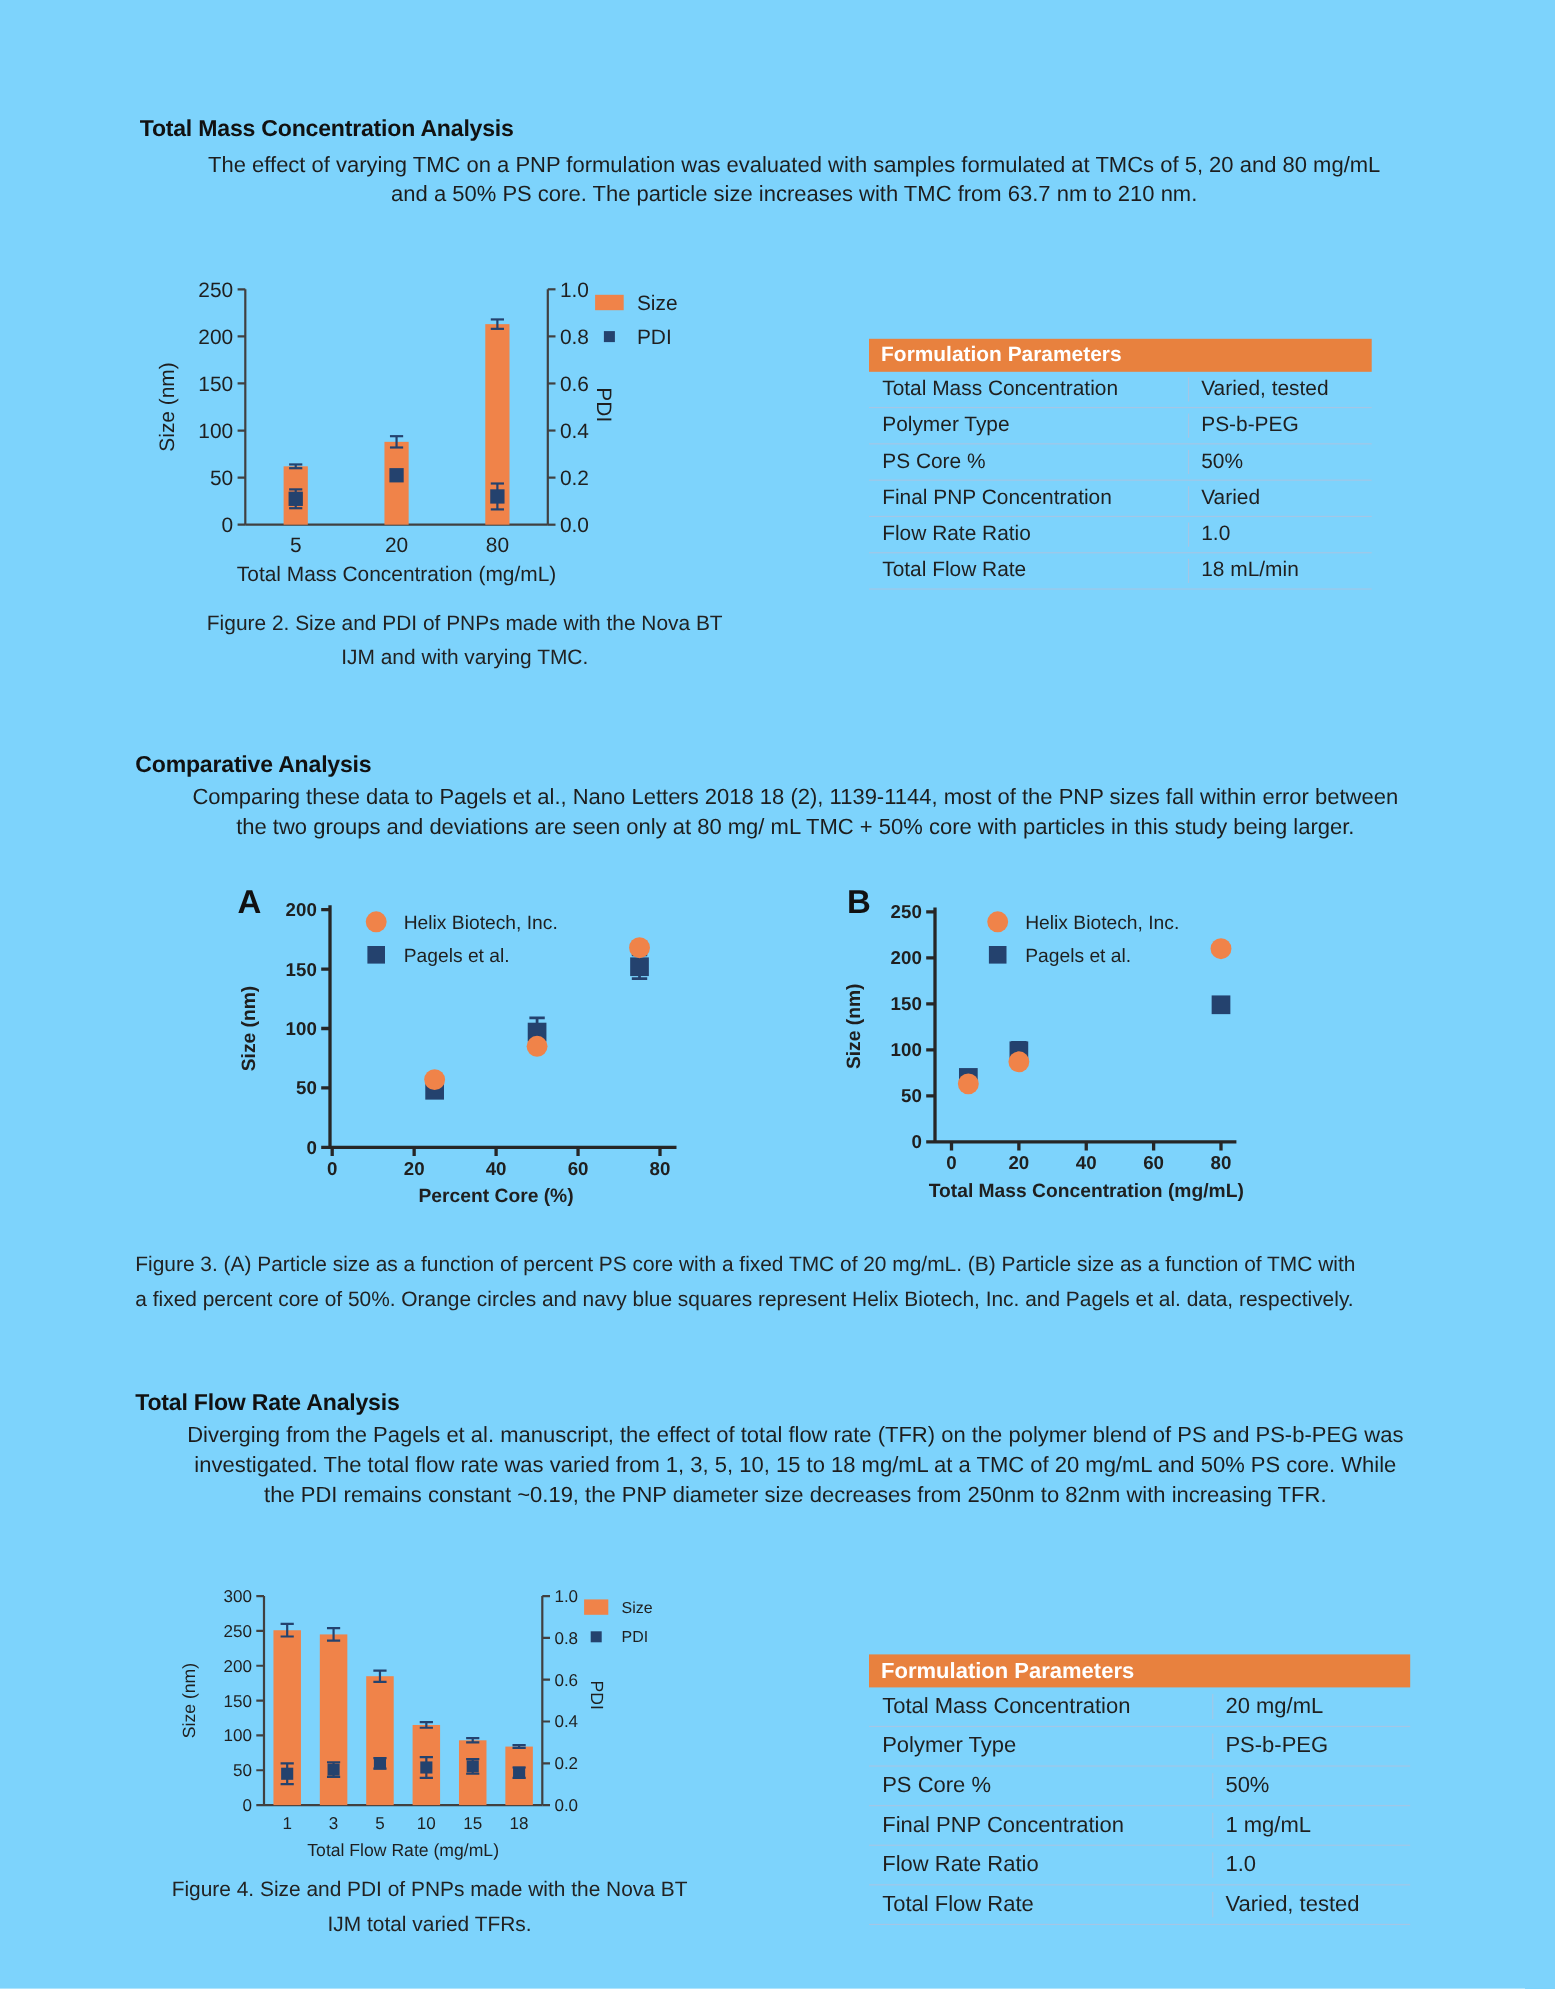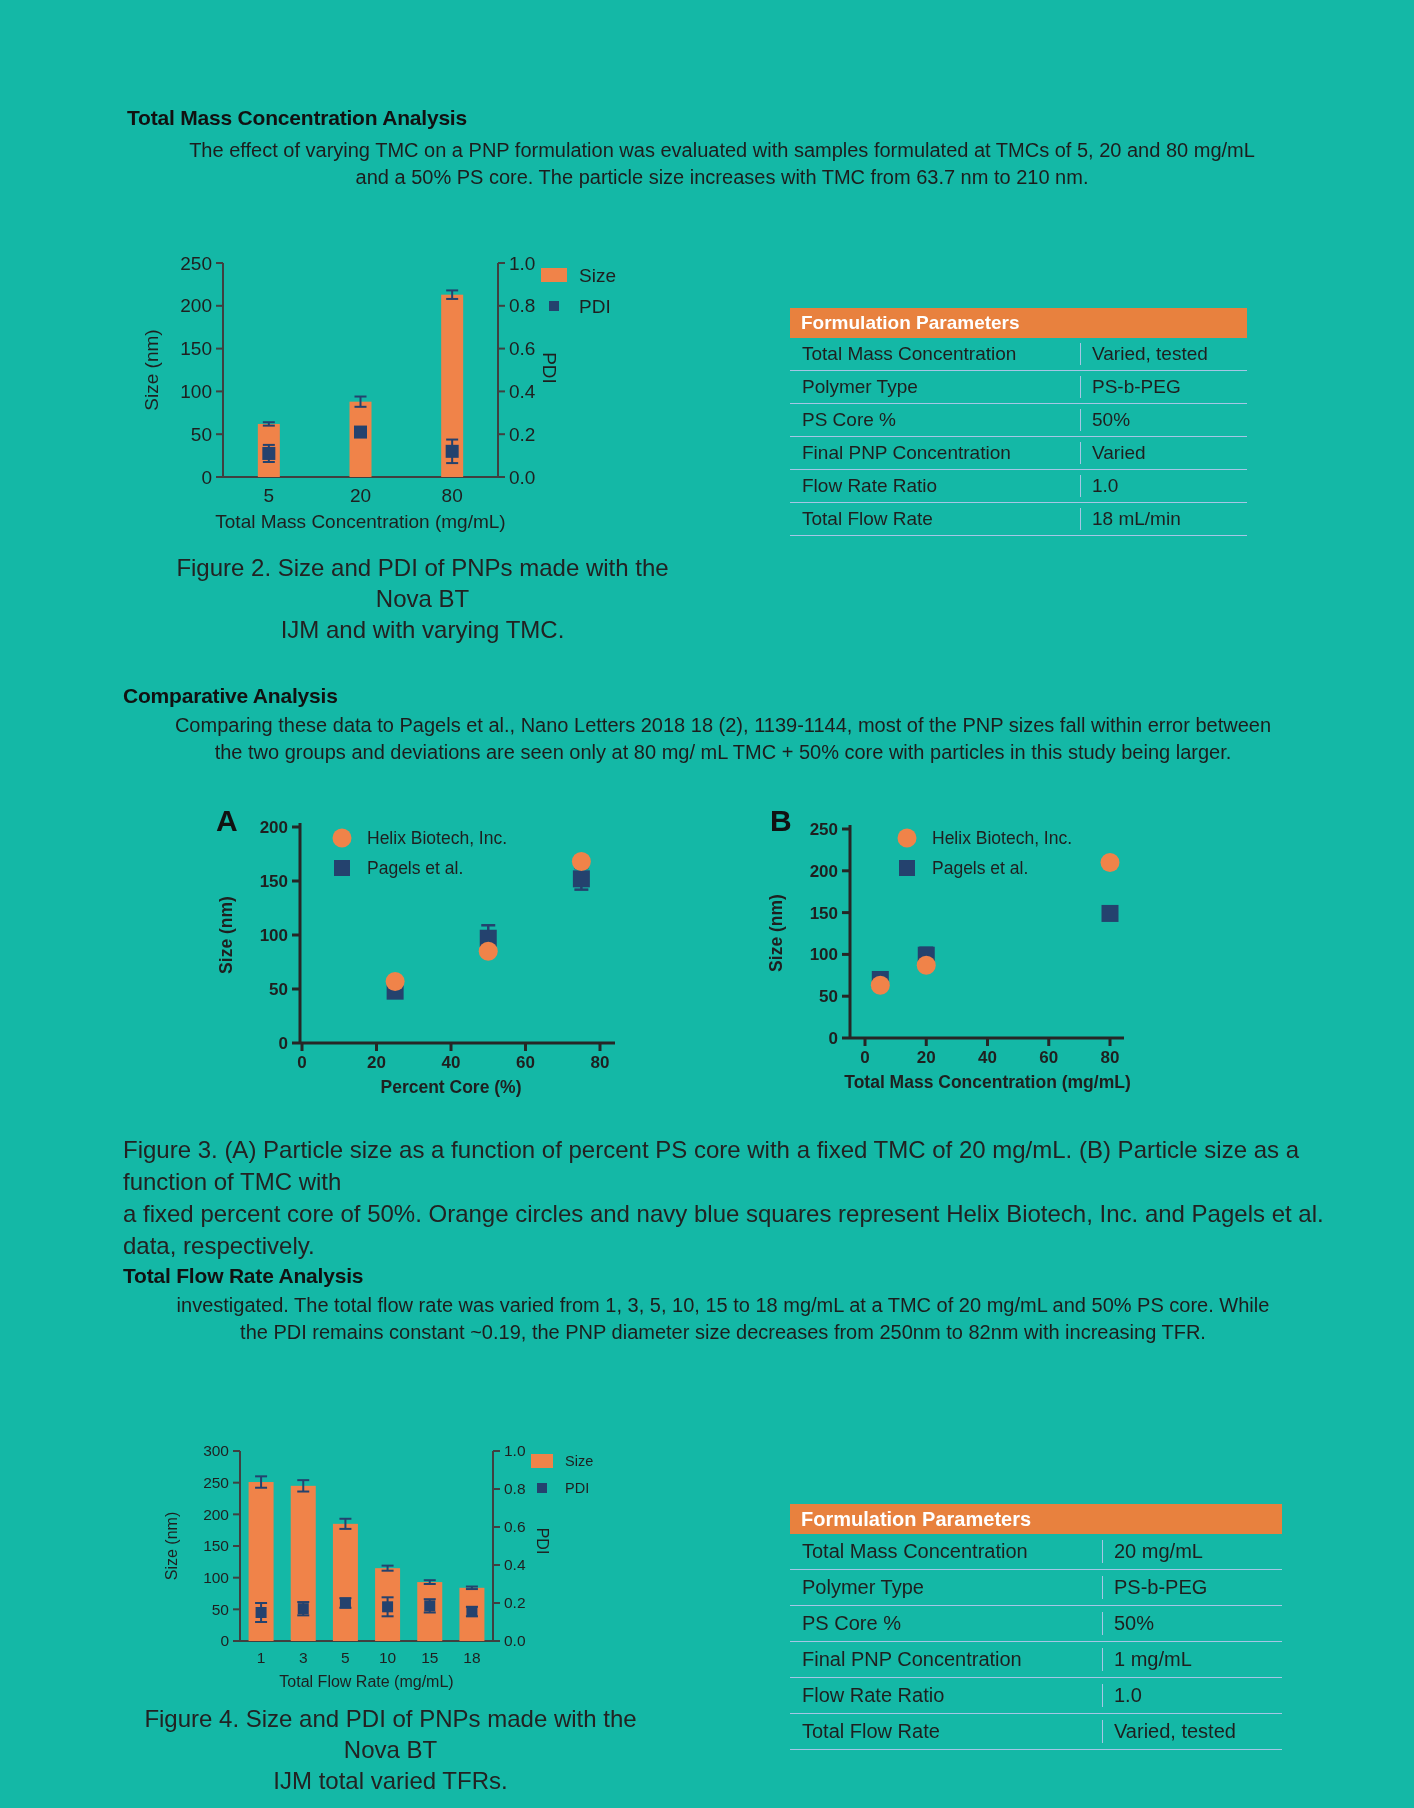--- a/index.html
+++ b/index.html
@@ -1,21 +1,21 @@
 <!DOCTYPE html>
 <html><head>
 <meta charset="utf-8">
 <style>
   html,body{margin:0;padding:0;background:#ffffff;}
-  .page{position:relative;width:1414px;height:1808px;background:#14b8a6;overflow:hidden;
+  .page{position:relative;width:1414px;height:1808px;background:#7dd3fc;overflow:hidden;
         font-family:"Liberation Sans",sans-serif;color:#1F1F1F;text-decoration:underline;}
   .abs{position:absolute;}
   .h2{font-size:21px;font-weight:700;letter-spacing:-0.2px;color:#111;}
   .body-text{font-size:20px;line-height:27px;color:#1d1d1d;text-align:center;}
-  .caption{font-size:24px;line-height:31px;color:#222;}
+  .caption{font-size:19px;line-height:31px;color:#222;}
   .caption.center{text-align:center;}
   .panel-label{font-size:30px;font-weight:700;color:#111;}
   
   .ftable{position:absolute;margin-top:31px;}
   .thead{height:30px;background:var(--hdr,#E8813E);color:#fff;font-weight:700;
          display:flex;align-items:center;padding-left:11px;box-sizing:border-box;}
   .trow{display:flex;height:var(--rowh,33px);align-items:center;
         border-bottom:1.5px solid #A5C6E5;box-sizing:border-box;gap:40px;}
   .tc1{width:var(--divw,250px);display:flex;align-items:center;padding-left:12px;box-sizing:border-box;}
   .tc2{flex:1;display:flex;align-items:center;padding-left:11px;border-left:1.5px solid #A5C6E5;box-sizing:border-box;}
@@ -239,20 +239,21 @@
         <text x="282" y="76.125" text-anchor="start" font-size="17.5" font-weight="500" fill="#1F1F1F">Pagels et al.</text>
       </svg></div>
 
   <div class="abs caption" style="left:123px;top:1134px;width:1210px;line-height:32px;">
       <div>Figure 3. (A) Particle size as a function of percent PS core with a fixed TMC of 20 mg/mL. (B) Particle size as a function of TMC with</div>
       <div>a fixed percent core of 50%. Orange circles and navy blue squares represent Helix Biotech, Inc. and Pagels et al. data, respectively.</div>
     </div>
 
   <div class="abs h2" style="left:123px;top:1264px;">Total Flow Rate Analysis</div>
   <div class="abs body-text" style="left:123px;top:1292px;width:1200px;">
+      <div>Diverging from the Pagels et al. manuscript, the effect of total flow rate (TFR) on the polymer blend of PS and PS-b-PEG was</div>
       <div>investigated. The total flow rate was varied from 1, 3, 5, 10, 15 to 18 mg/mL at a TMC of 20 mg/mL and 50% PS core. While</div>
       <div>the PDI remains constant ~0.19, the PNP diameter size decreases from 250nm to 82nm with increasing TFR.</div>
     </div>
 
   <div class="abs" style="left:135px;top:1440px;"><svg width="520" height="312" viewBox="0 0 520 312">
         <line x1="105" y1="11" x2="105" y2="201" stroke="#404040" stroke-width="2"></line>
         <line x1="105" y1="201" x2="358" y2="201" stroke="#404040" stroke-width="2"></line>
         <line x1="358" y1="11" x2="358" y2="201" stroke="#404040" stroke-width="2"></line>
         <line x1="98" y1="201" x2="105" y2="201" stroke="#404040" stroke-width="2"></line>
         <text x="94" y="206.425" text-anchor="end" font-size="15.5" font-weight="400" fill="#1F1F1F">0</text>

